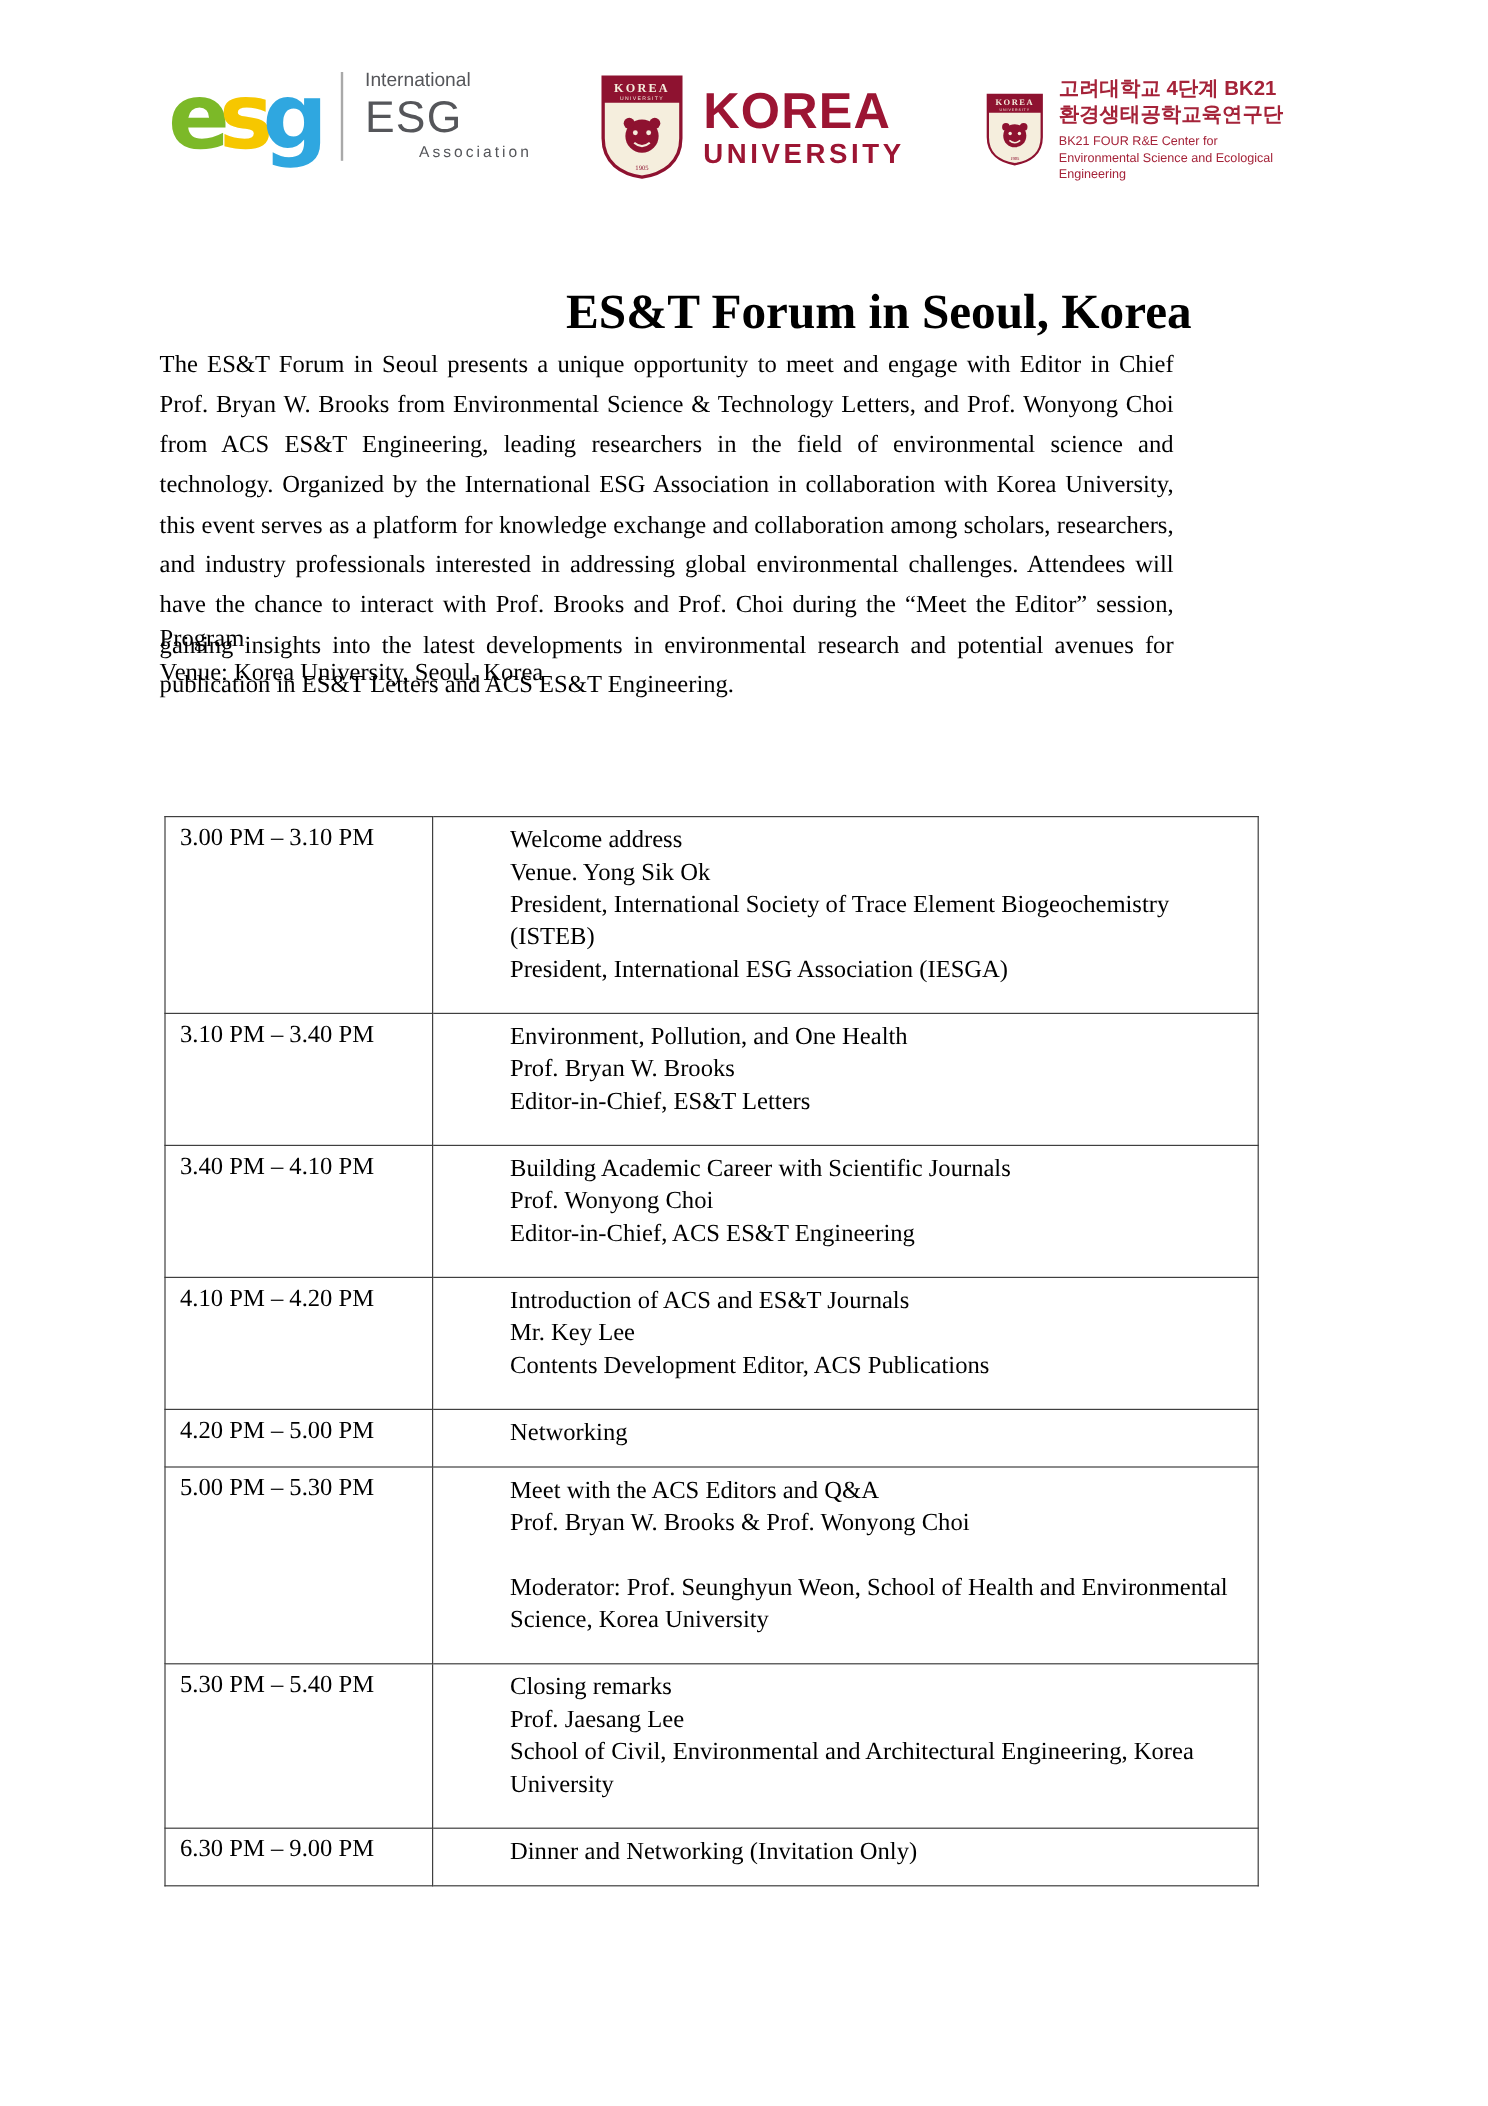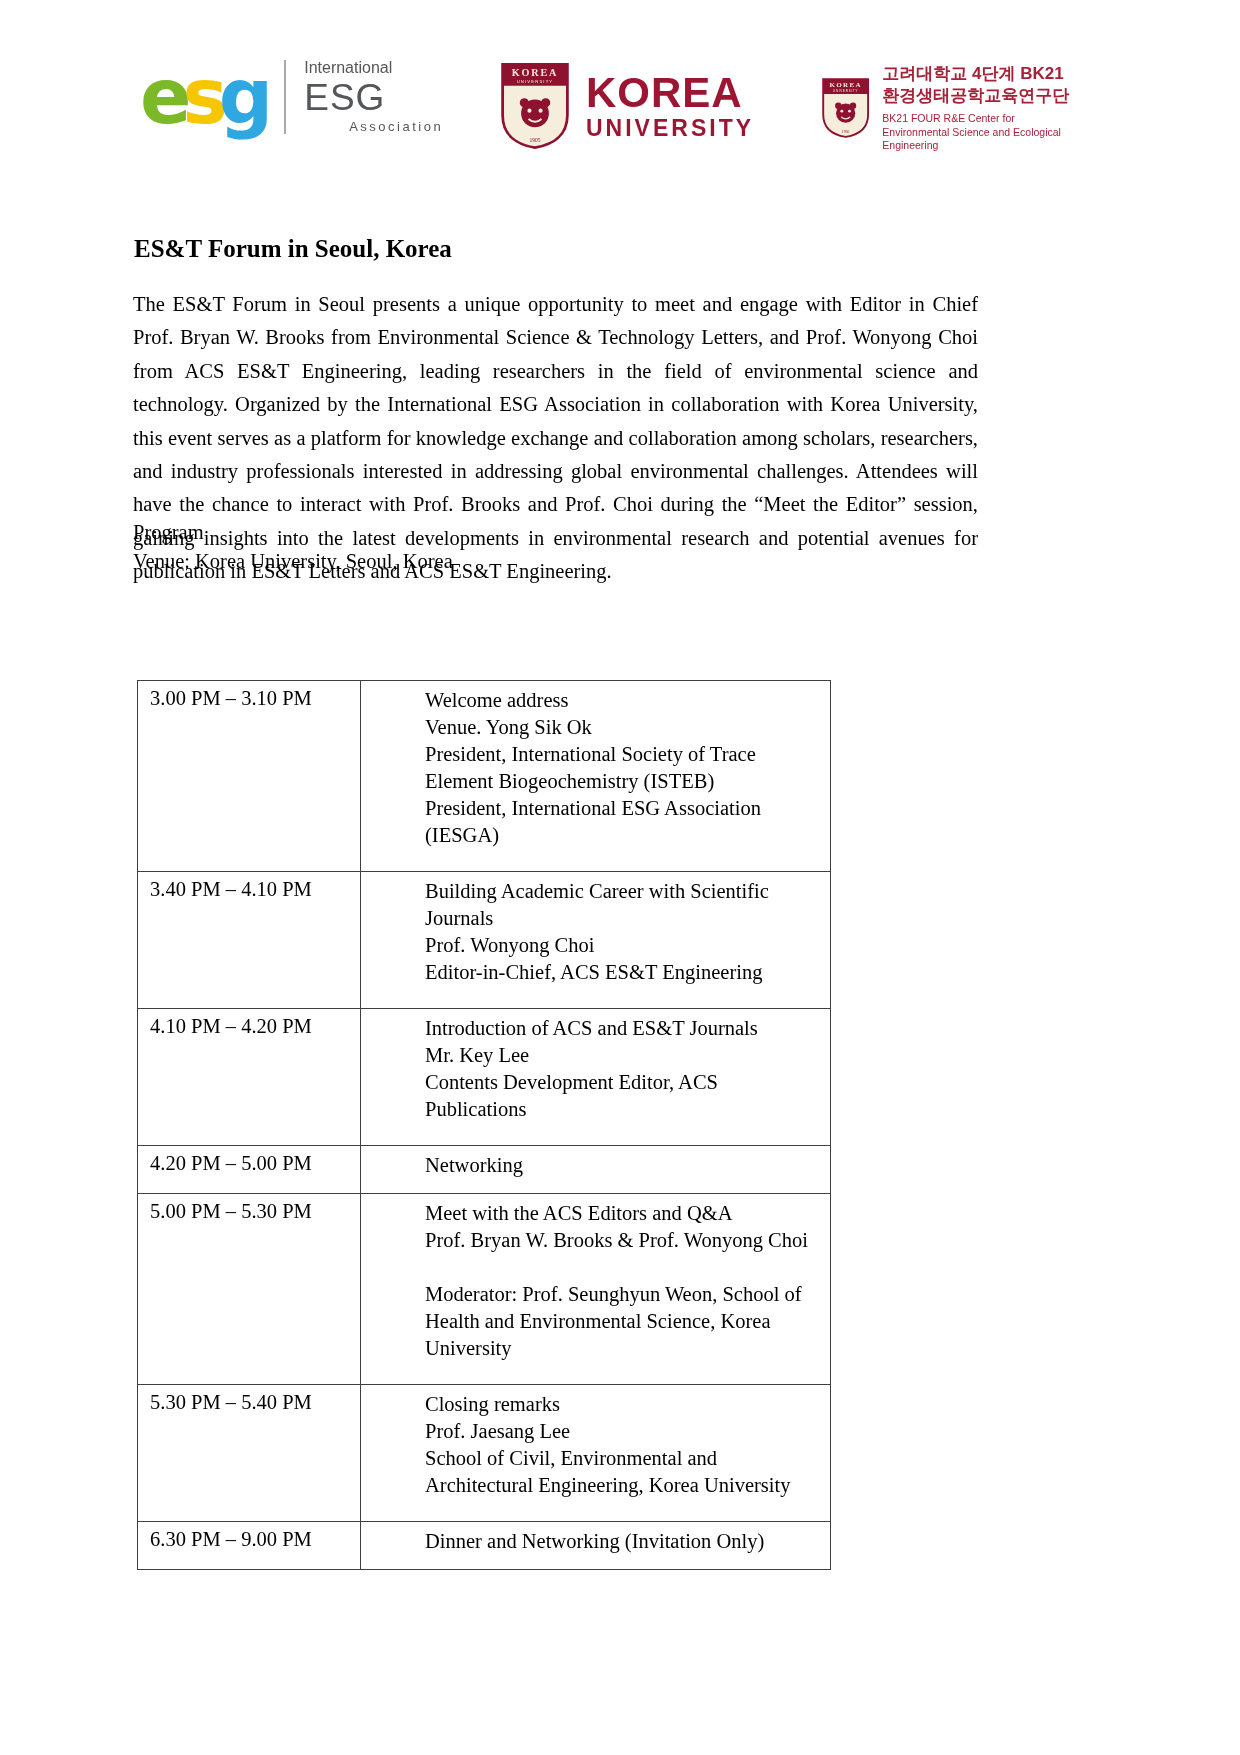--- a/index.html
+++ b/index.html
@@ -23,31 +23,31 @@
   .ku-wordmark{margin-left:14px;font-family:"Liberation Sans", sans-serif;color:#9c1533;line-height:1;}
   .ku-wordmark .wm1{font-size:42px;font-weight:bold;letter-spacing:1px;}
   .ku-wordmark .wm2{font-size:23px;font-weight:bold;letter-spacing:3px;margin-top:3px;}
 
   .logo-bk21{left:680px;top:8px;}
   .bk21-text{margin-left:11px;font-family:"Liberation Sans", sans-serif;color:#a52339;}
   .bk21-kr{font-size:17px;font-weight:bold;line-height:1.3;}
   .bk21-en{font-size:10.5px;line-height:1.3;margin-top:5px;}
 
   
-  .doc-title{position:absolute;top:235px;left:134px;width:845px;text-align:left;
-             font-size:25px;font-weight:bold;}
+  .doc-title{position:absolute;top:235px;left:148px;width:845px;text-align:right;
+             font-size:41px;font-weight:bold;}
   .intro{position:absolute;top:288px;left:133px;width:845px;font-size:20.5px;
          line-height:33.4px;text-align:justify;}
 
   
   .details{position:absolute;top:518px;left:133px;font-size:20.5px;line-height:28.5px;}
   .details sup{font-size:13px;vertical-align:super;line-height:0;}
 
   
-  .program-table{position:absolute;top:680px;left:137px;width:694px;
+  .program-table{position:absolute;top:680px;left:137px;width:912px;
                  border-collapse:collapse;font-size:20.5px;table-layout:fixed;}
   .program-table td{border:1.5px solid #3f3f3f;vertical-align:top;}
   .time-cell{width:206px;padding:6px 4px 6px 12px;white-space:nowrap;}
   .desc-cell{padding:6px 10px 14px 16px;}
   .desc-cell.multi{padding-bottom:22px;}
   .line{line-height:27px;min-height:27px;margin-left:48px;}
 </style>
 </head>
 <body>
 
@@ -132,20 +132,28 @@
         <tr>
           <td class="time-cell">3.00 PM – 3.10 PM</td>
           <td class="desc-cell multi">
             <div class="line">Welcome address</div>
             <div class="line">Venue. Yong Sik Ok</div>
             <div class="line">President, International Society of Trace Element Biogeochemistry (ISTEB)</div>
             <div class="line">President, International ESG Association (IESGA)</div>
           </td>
         </tr>
         <tr>
+          <td class="time-cell">3.10 PM – 3.40 PM</td>
+          <td class="desc-cell multi">
+            <div class="line">Environment, Pollution, and One Health</div>
+            <div class="line">Prof. Bryan W. Brooks</div>
+            <div class="line">Editor-in-Chief, ES&amp;T Letters</div>
+          </td>
+        </tr>
+        <tr>
           <td class="time-cell">3.40 PM – 4.10 PM</td>
           <td class="desc-cell multi">
             <div class="line">Building Academic Career with Scientific Journals</div>
             <div class="line">Prof. Wonyong Choi</div>
             <div class="line">Editor-in-Chief, ACS ES&amp;T Engineering</div>
           </td>
         </tr>
         <tr>
           <td class="time-cell">4.10 PM – 4.20 PM</td>
           <td class="desc-cell multi">

